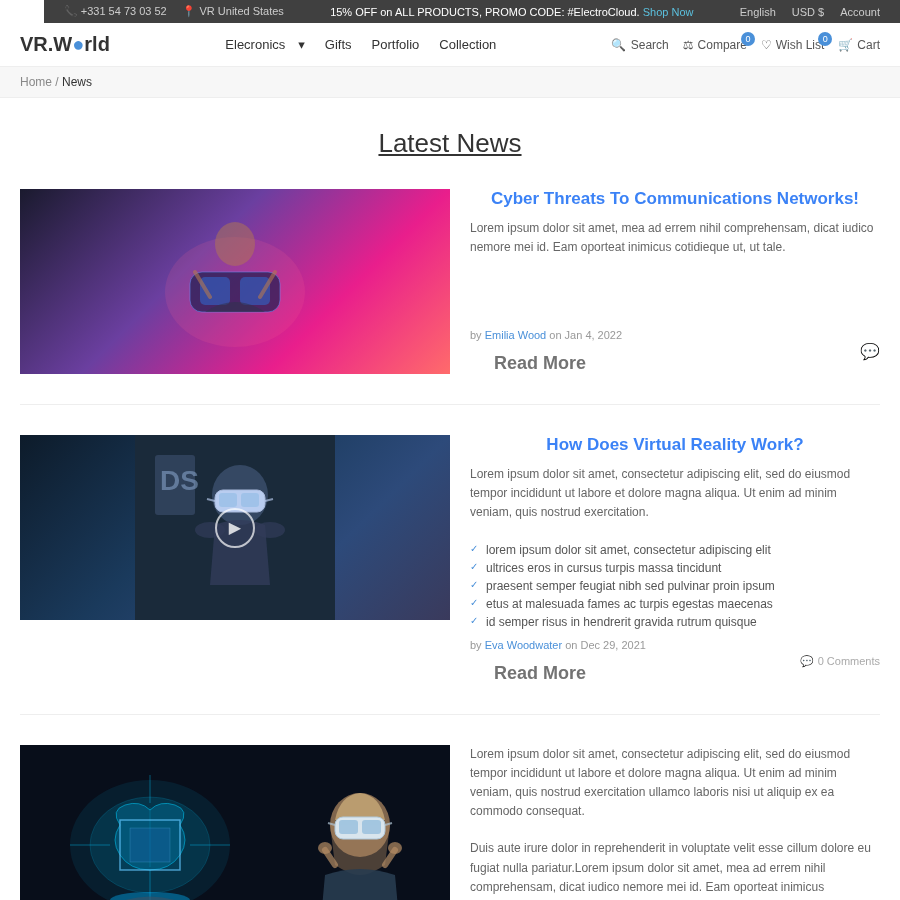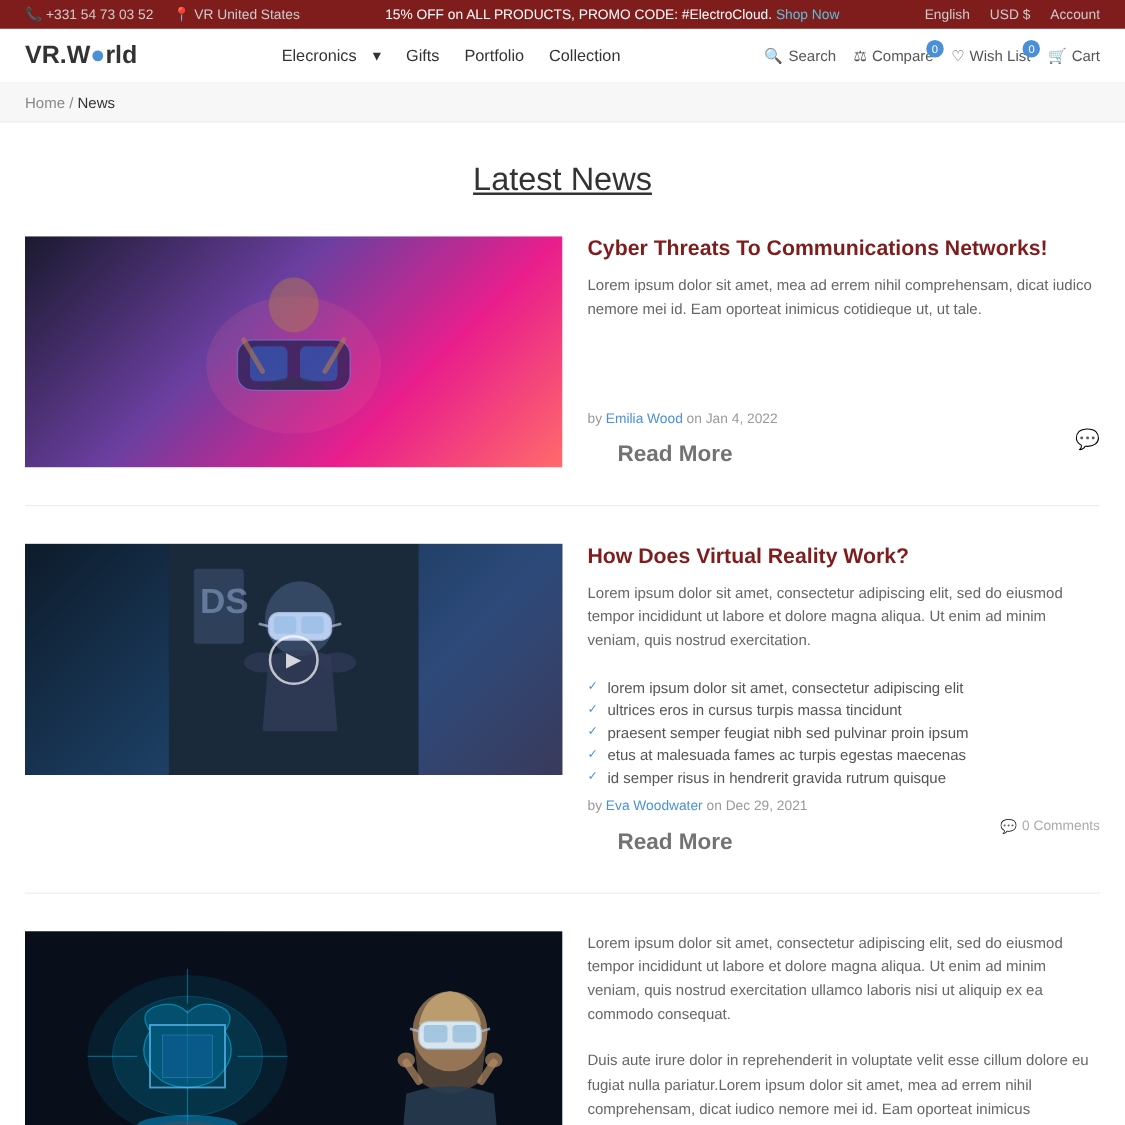--- a/index.html
+++ b/index.html
@@ -1,26 +1,27 @@
 <!DOCTYPE html>
 <html><head>
   <meta charset="utf-8">
   <style>
     * { box-sizing: border-box; margin: 0; padding: 0; }
     body { font-family: Arial, sans-serif; font-size: 14px; color: #333; background: #fff; width: 900px; }
 
     
     .top-bar {
-      background: #7f1d1d;
+      background: #404040;
       color: #ccc;
       font-size: 11px;
       padding: 5px 20px;
       display: flex;
       justify-content: space-between;
       align-items: center;
+      margin-left: 44px;
     }
     .top-bar-left { display: flex; gap: 16px; align-items: center; }
     .top-bar-right { display: flex; gap: 16px; align-items: center; }
     .top-bar-center { color: #fff; font-size: 11px; }
     .top-bar .shop-now { color: #5bc0de; cursor: pointer; }
 
     
     .header {
       display: flex;
       align-items: center;
@@ -112,22 +113,23 @@
     }
     .article-content {
       flex: 1;
       display: flex;
       flex-direction: column;
       justify-content: flex-start;
     }
     .article-title {
       font-size: 17px;
       font-weight: bold;
-      color: #7f1d1d;
+      color: #3b82f6;
       margin-bottom: 10px;
+      text-align: center;
     }
     .article-excerpt {
       font-size: 12px;
       color: #666;
       line-height: 1.6;
       margin-bottom: 10px;
     }
     .article-meta {
       font-size: 11px;
       color: #999;

